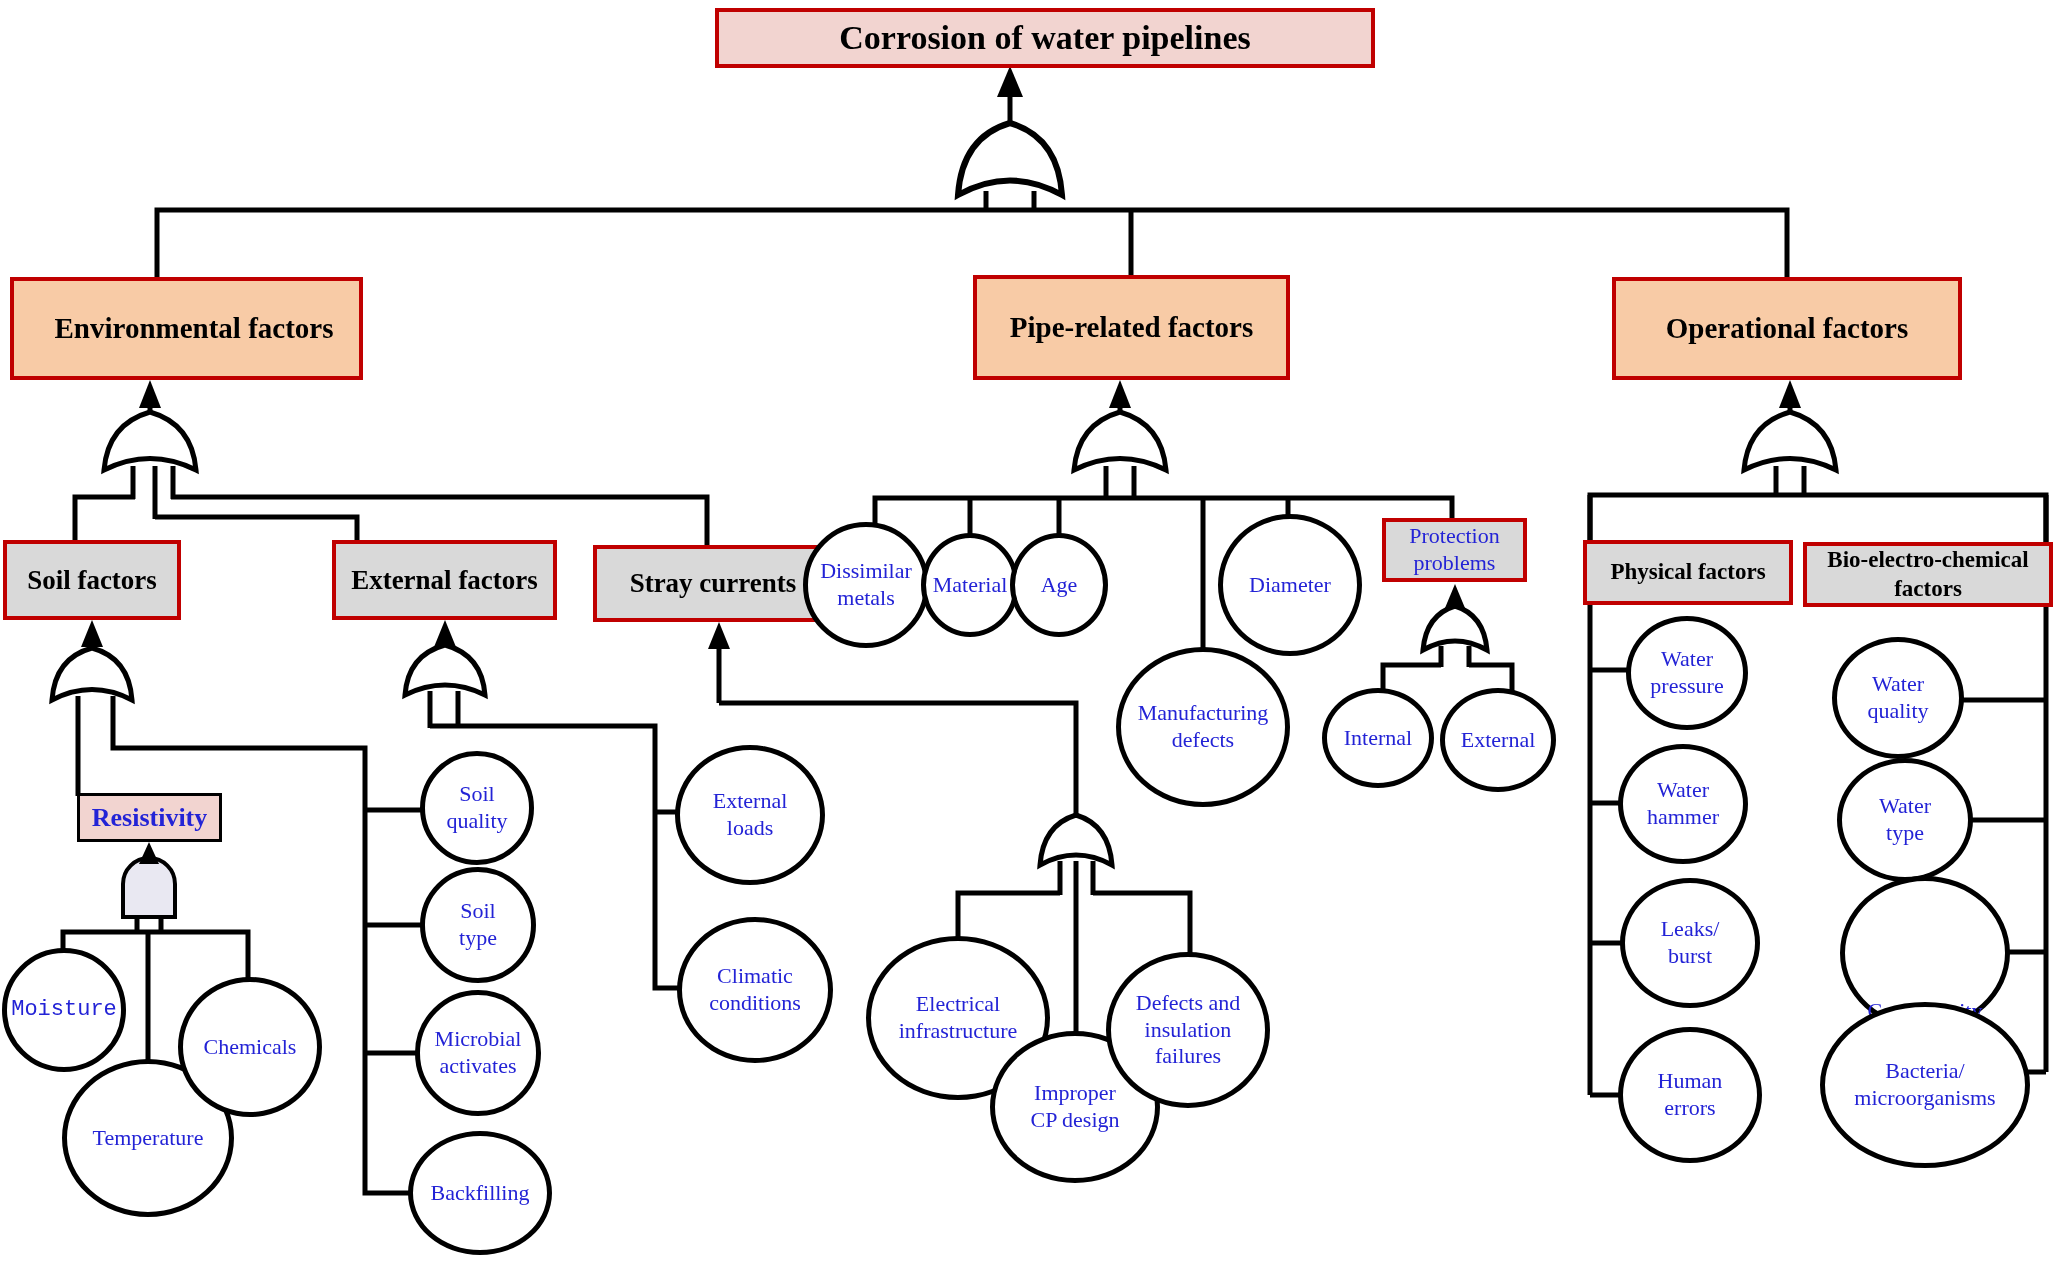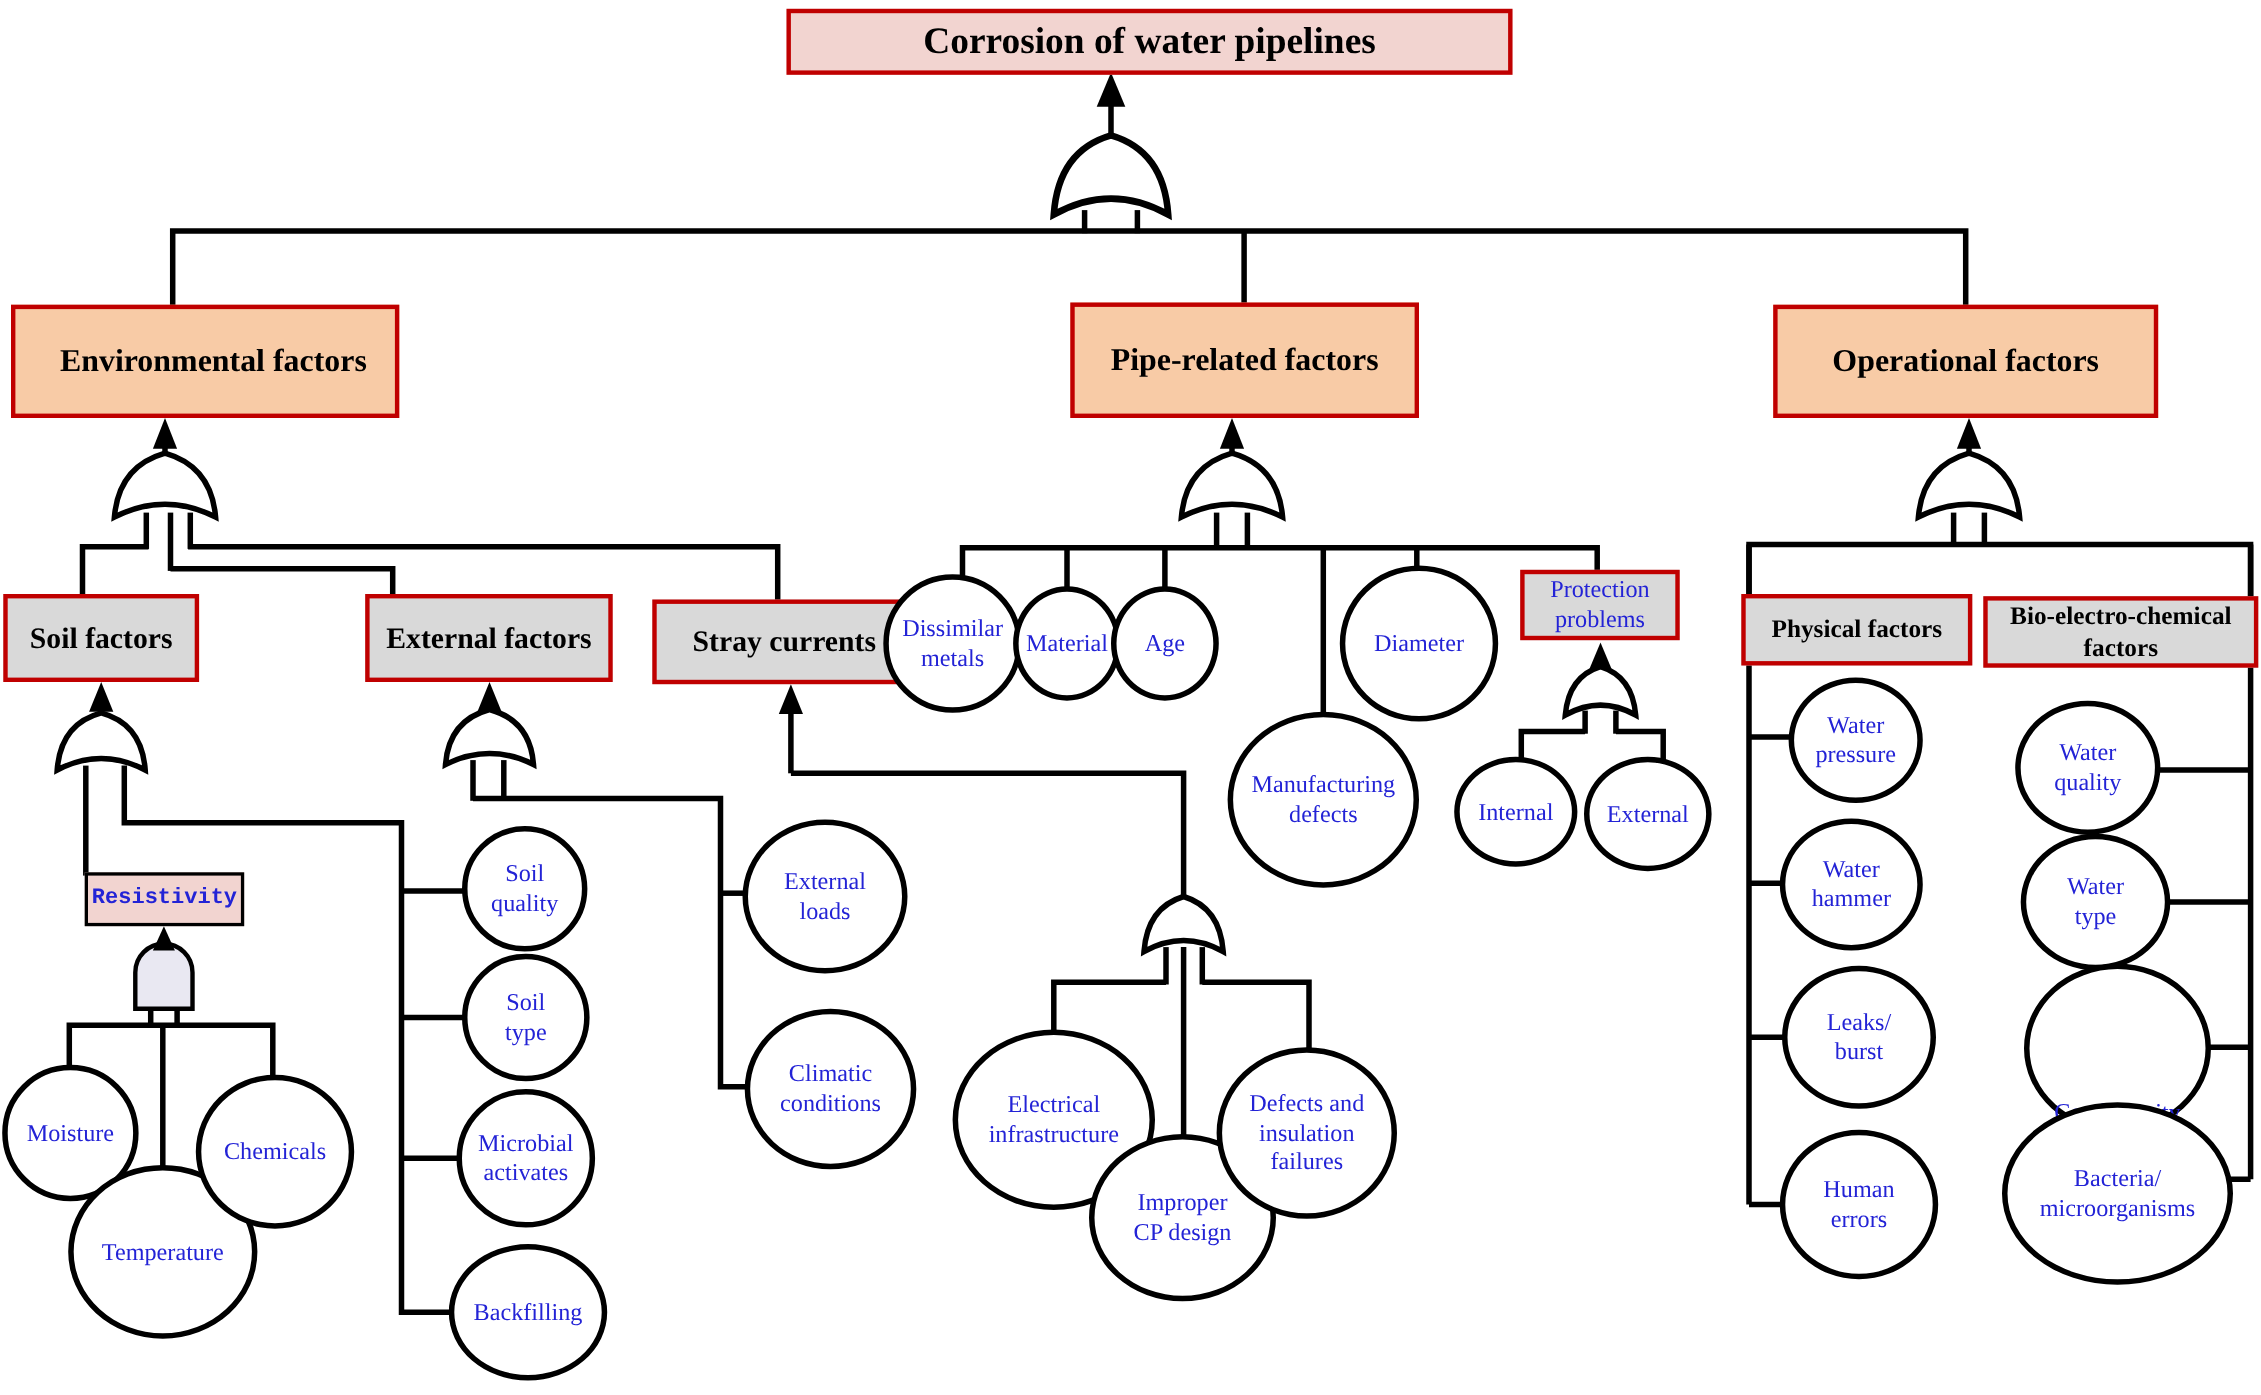--- a/index.html
+++ b/index.html
@@ -14,21 +14,21 @@
   .fill-orange{background:#f8cba6;}
   .fill-gray{background:#d9d9d9;}
   .circle{border:5px solid #000;border-radius:50%;}
   .t-title{font-weight:bold;font-size:34px;color:#000;}
   .t-cat{font-weight:bold;font-size:29px;color:#000;}
   .t-sub{font-weight:bold;font-size:27px;color:#000;}
   .t-sub2{font-weight:bold;font-size:23px;color:#000;line-height:1.15;}
   .t-blue{color:#2323d6;}
   .t-leaf{font-size:22px;color:#2323d6;}
   .t-prot{font-size:22px;color:#2323d6;line-height:1.2;}
-  .resistivity{border:3px solid #000;background:#f2d4d0;font-weight:bold;font-size:20px;font-family:Liberation Mono, monospace;}
+  .resistivity{border:3px solid #000;background:#f2d4d0;font-weight:bold;font-size:26px;}
 </style>
 </head>
 <body>
 
 <div id="stage">
 
   <svg id="wires" width="2055" height="1268" viewBox="0 0 2055 1268">
     <g stroke="#000" stroke-width="5" fill="none">
 
       <path d="M157,279 L157,210 L1787,210 L1787,279"></path>
@@ -158,21 +158,21 @@
     <span class="lbl">Physical factors</span>
   </div>
   <div class="node box fill-gray t-sub2" style="left:1803px;top:542px;width:250px;height:65px;">
     <span class="lbl">Bio-electro-chemical
 factors</span>
   </div>
   <div class="node resistivity t-blue" style="left:77px;top:793px;width:145px;height:49px;">
     <span class="lbl">Resistivity</span>
   </div>
 
-  <div class="node circle t-leaf" style="left:2px;top:968px;width:124px;height:124px;">
+  <div class="node circle t-leaf" style="left:2px;top:948px;width:124px;height:124px;font-family:Liberation Mono, monospace;">
     <span class="lbl">Moisture</span>
     </div>
   <div class="node circle t-leaf" style="left:62px;top:1059px;width:172px;height:158px;">
     <span class="lbl">Temperature</span>
     </div>
   <div class="node circle t-leaf" style="left:178px;top:977px;width:144px;height:140px;">
     <span class="lbl">Chemicals</span>
     </div>
 
   <div class="node circle t-leaf" style="left:420px;top:751px;width:114px;height:114px;">

